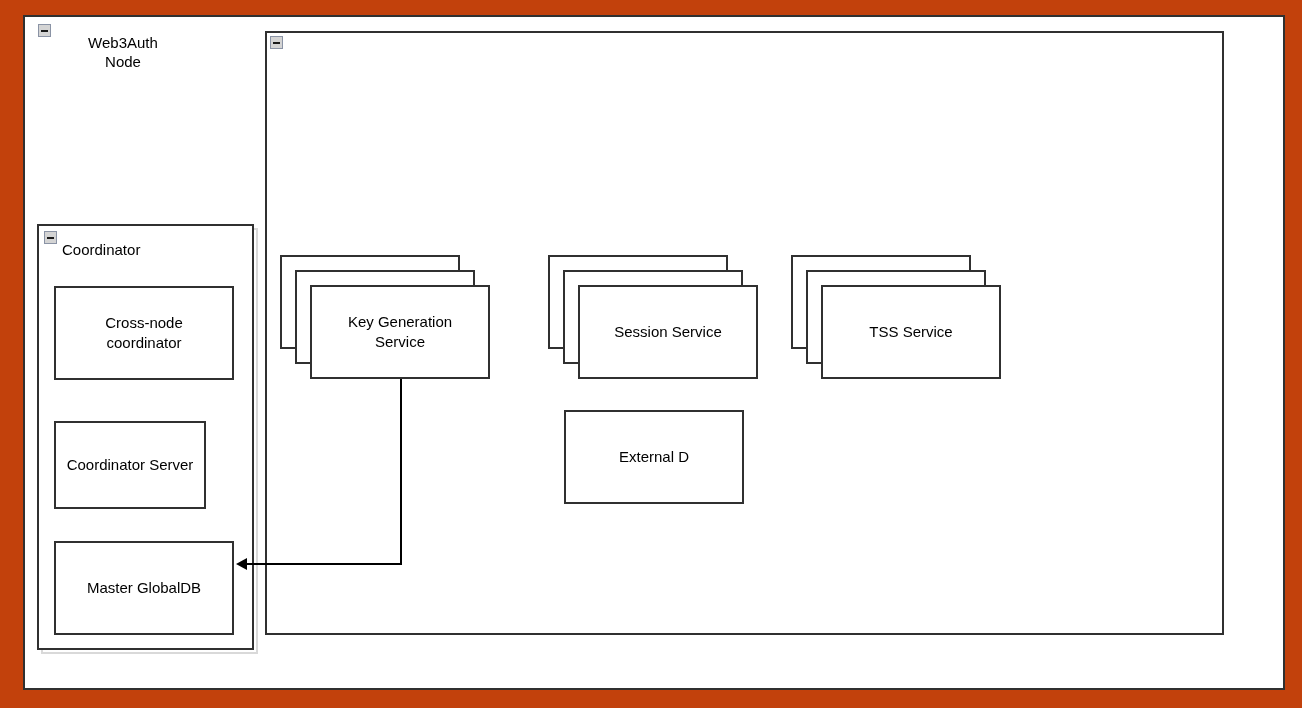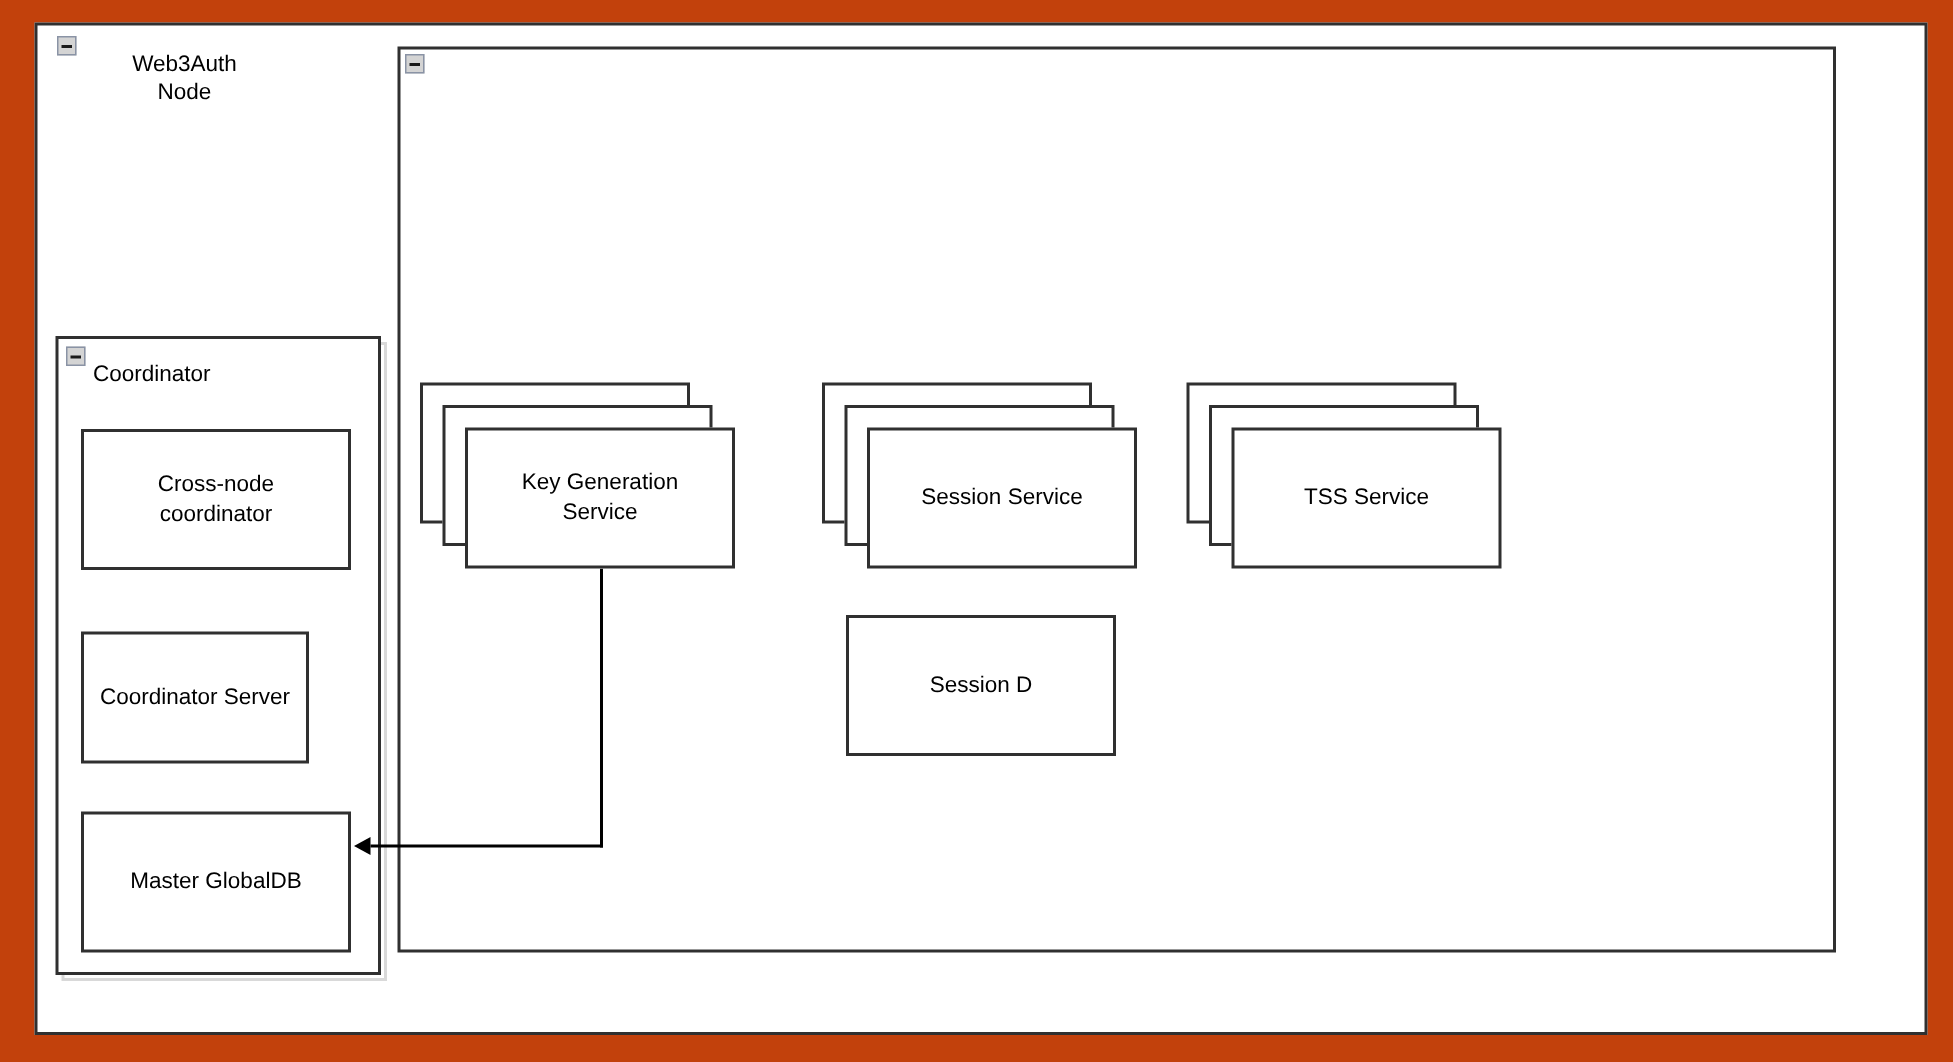--- a/index.html
+++ b/index.html
@@ -161,21 +161,21 @@
 
   <div class="stack" style="left:791px; top:255px; width:210px; height:124px;">
     <div class="layer l3"></div>
     <div class="layer l2"></div>
     <div class="layer l1">
       <div class="box-label">TSS Service</div>
     </div>
   </div>
 
   <div class="box" style="left:564px; top:410px; width:180px; height:94px;">
-    <div class="box-label">Session D</div>
+    <div class="box-label">External D</div>
   </div>
 
 
   <div class="shadow-frame" style="left:41px; top:228px; width:217px; height:426px;"></div>
 
   <div class="container-box" style="left:37px; top:224px; width:217px; height:426px;"></div>
 
   <div class="collapse-icon" style="left:44px; top:231px;">
     <span class="bar"></span>
   </div>

